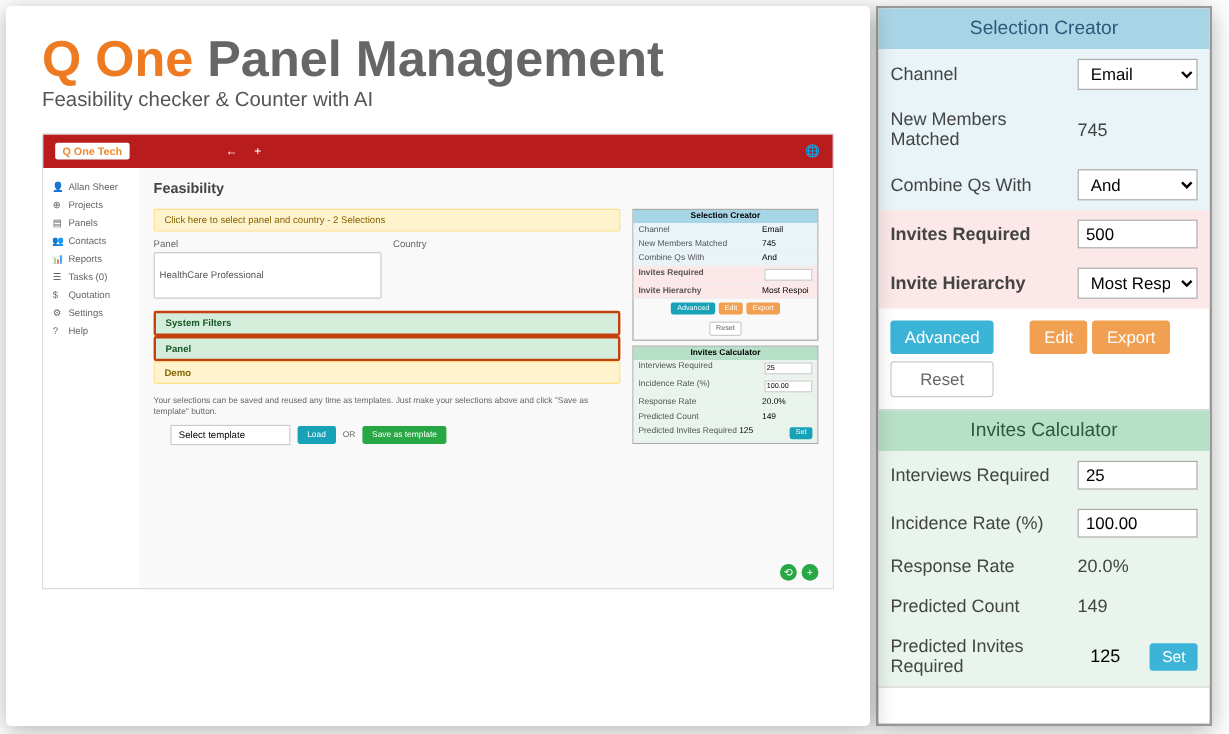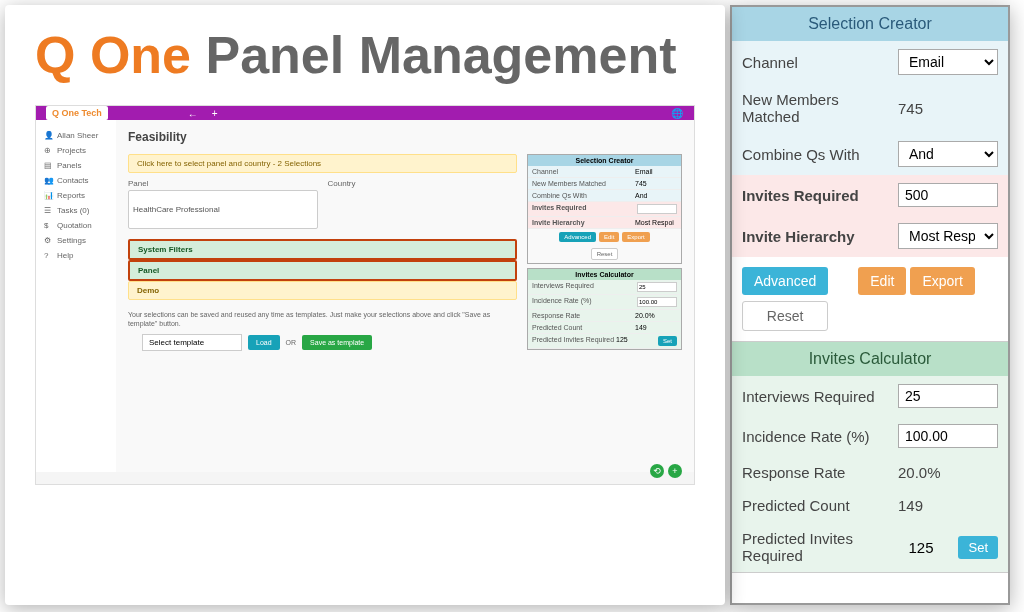--- a/index.html
+++ b/index.html
@@ -1,23 +1,23 @@
 <!DOCTYPE html>
 <html><head>
 <meta charset="utf-8">
 <style>
 * { box-sizing: border-box; margin: 0; padding: 0; }
 body { font-family: Arial, sans-serif; background: #fff; width: 1024px; height: 612px; overflow: hidden; display: flex; }
 .left-panel { width: 720px; height: 600px; background: #fff; padding: 20px 30px; box-shadow: 0 4px 20px rgba(0,0,0,0.3); margin: 5px; border-radius: 4px; position: relative; }
-.title-main { font-size: 52px; font-weight: bold; margin-bottom: 20px; }
+.title-main { font-size: 42px; font-weight: bold; }
 .title-orange { color: #ee7b22; }
 .title-gray { color: #666; }
 .subtitle { font-size: 17px; color: #555; margin-bottom: 18px; }
 .app-frame { width: 100%; height: 380px; border: 1px solid #ddd; position: relative; background: #f5f5f5; overflow: hidden; }
-.app-header { background: #a21caf; height: 14px; display: flex; align-items: center; padding: 0 10px; color: #fff; font-size: 10px; }
+.app-header { background: #b91c1c; height: 28px; display: flex; align-items: center; padding: 0 10px; color: #fff; font-size: 10px; }
 .app-logo { background: #fff; padding: 2px 6px; color: #ee8b2f; border-radius: 2px; font-weight: bold; font-size: 9px; }
 .app-nav-arrows { margin-left: 80px; display: flex; gap: 14px; }
 .app-world { margin-left: auto; }
 .app-body { display: flex; height: calc(100% - 26px); }
 .app-sidebar { width: 80px; background: #fff; padding: 8px 6px; font-size: 8px; color: #666; }
 .sidebar-item { display: flex; align-items: center; gap: 5px; padding: 3px 2px; cursor: pointer; }
 .sidebar-icon { width: 8px; font-size: 8px; }
 .app-main { flex: 1; padding: 10px 12px; background: #f9f9f9; overflow: hidden; }
 .feasibility-title { font-size: 12px; font-weight: bold; color: #444; margin-bottom: 10px; }
 .main-content { display: flex; gap: 10px; }
@@ -76,20 +76,21 @@
 .btn-set { background: #3bb4d8; color: #fff; padding: 4px 10px; font-size: 13px; border: none; border-radius: 3px; }
 </style>
 </head>
 <body>
 
 <div class="left-panel">
   <h1 class="title-main">
     <span class="title-orange">Q One</span>
     <span class="title-gray">Panel Management</span>
   </h1>
+  <div class="subtitle">Feasibility checker &amp; Counter with AI</div>
 
   <div class="app-frame">
     <div class="app-header">
       <span class="app-logo">Q One Tech</span>
       <span class="app-nav-arrows">
         <span>←</span>
         <span>+</span>
       </span>
       <span class="app-world">🌐</span>
     </div>

